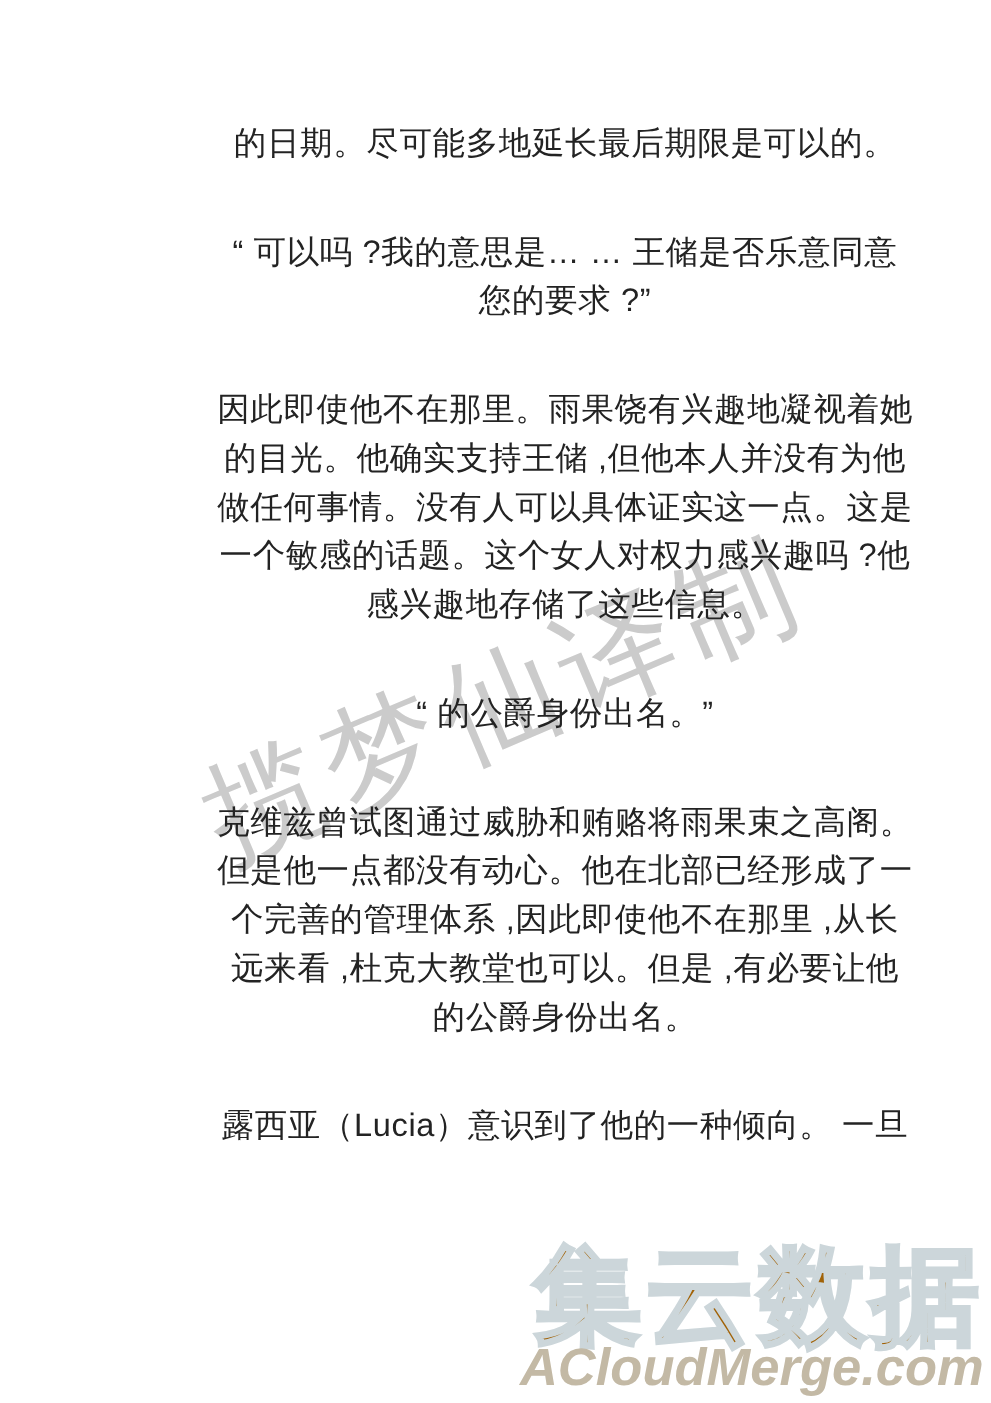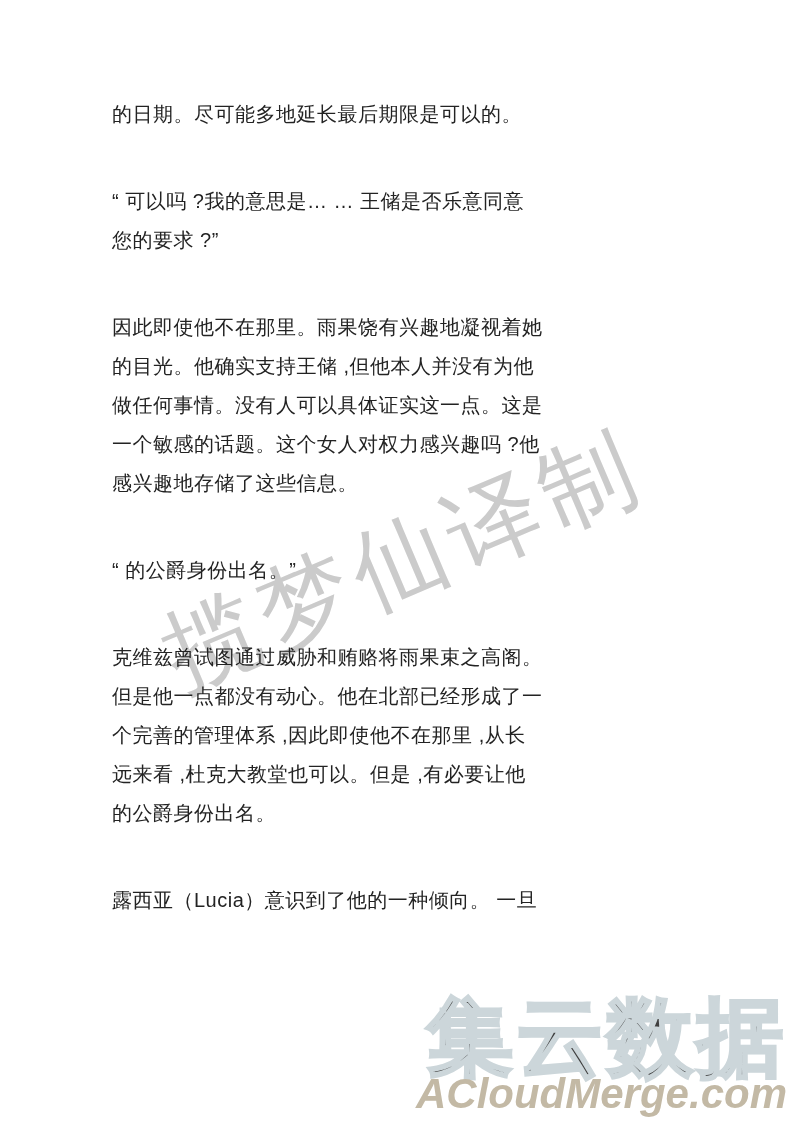--- a/index.html
+++ b/index.html
@@ -19,24 +19,25 @@
     inset: 0;
     background: #ffffff;
   }
   
   .text-block {
     position: absolute;
     left: 112px;
     top: 95px;
     width: 680px;
     color: #232323;
-    font-size: 20px;
+    font-size: 26px;
     line-height: 39px;
     letter-spacing: 0.5px;
     z-index: 2;
+    text-align: center;
   }
   .text-block p {
     margin: 0 0 48px 0;
     white-space: pre-line;
   }
   
   .wm-diagonal {
     position: absolute;
     left: 168px;
     top: 613px;
@@ -57,21 +58,21 @@
     bottom: 10px;
     text-align: right;
     z-index: 1;
     user-select: none;
   }
   .wm-brand-cjk {
     font-size: 86px;
     line-height: 86px;
     font-weight: bold;
     letter-spacing: 4px;
-    color: #404040;
+    color: #a16207;
     -webkit-text-stroke: 3px #ccd6da;
     white-space: nowrap;
   }
   .wm-brand-domain {
     font-size: 42px;
     line-height: 36px;
     font-weight: bold;
     font-style: italic;
     color: #c3b9a5;
     margin-top: -4px;

